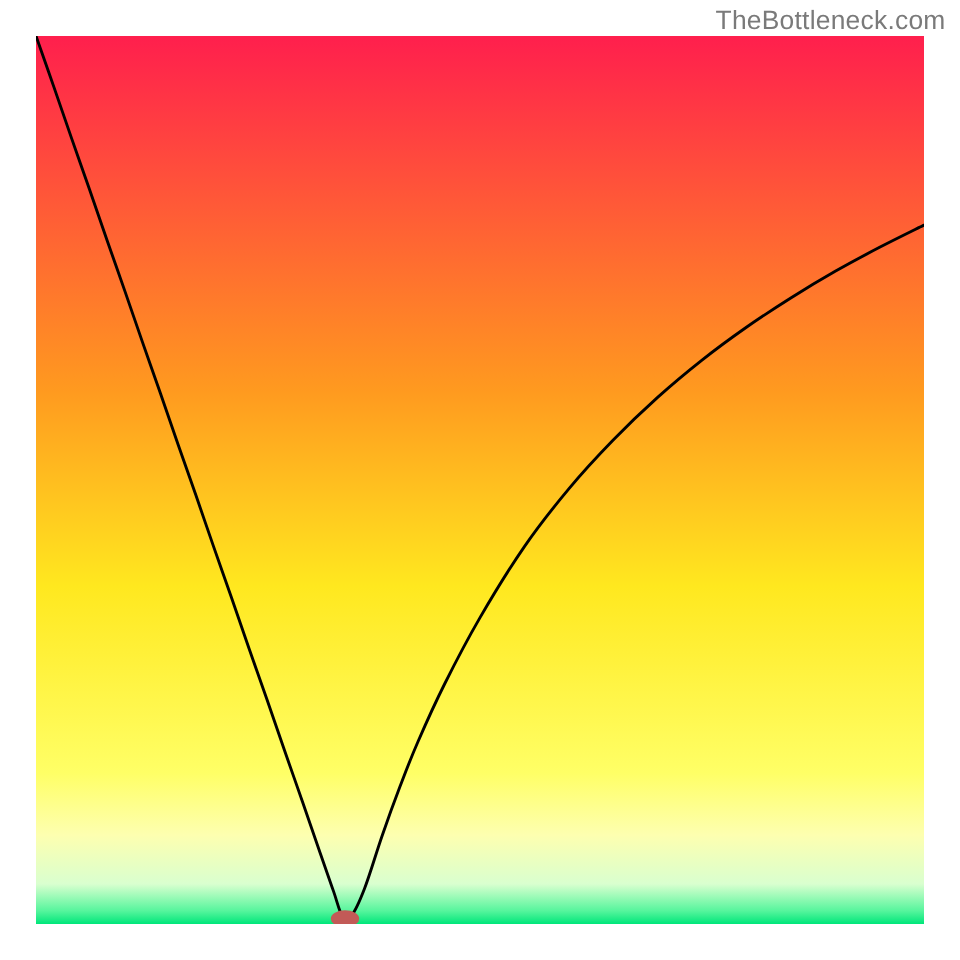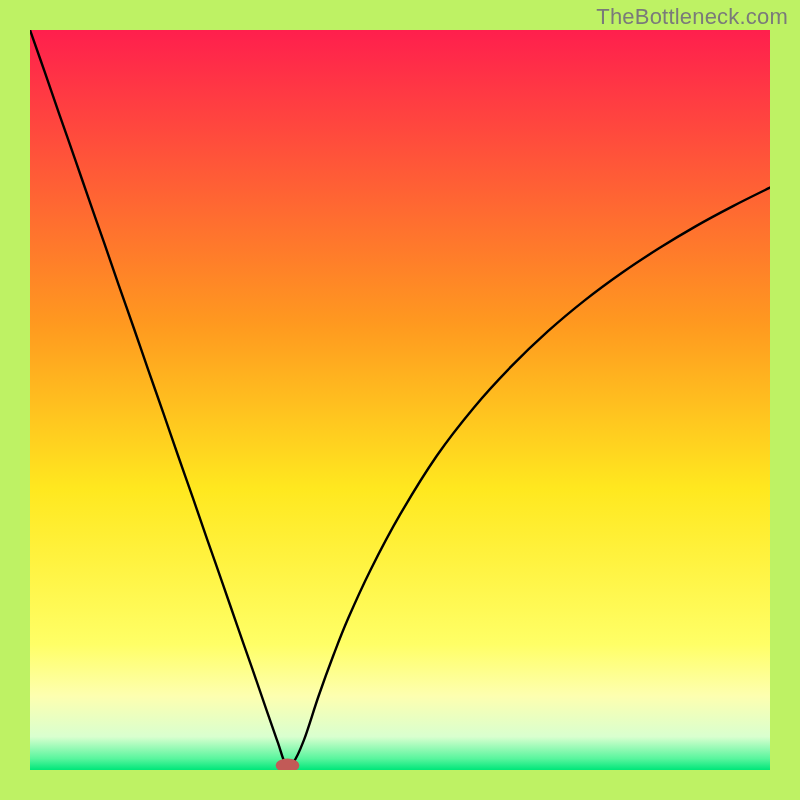--- a/index.html
+++ b/index.html
@@ -10,21 +10,21 @@
     background: #000;
     overflow: hidden;
     font-family: Arial, Helvetica, sans-serif;
   }
   .frame {
     position: absolute;
     left: 0;
     top: 0;
     width: 800px;
     height: 800px;
-    background: #bef264;
+    background: #ffffff;
   }
   .plot {
     position: absolute;
     left: 30px;
     top: 30px;
     width: 740px;
     height: 740px;
     overflow: hidden;
   }
   .watermark {

